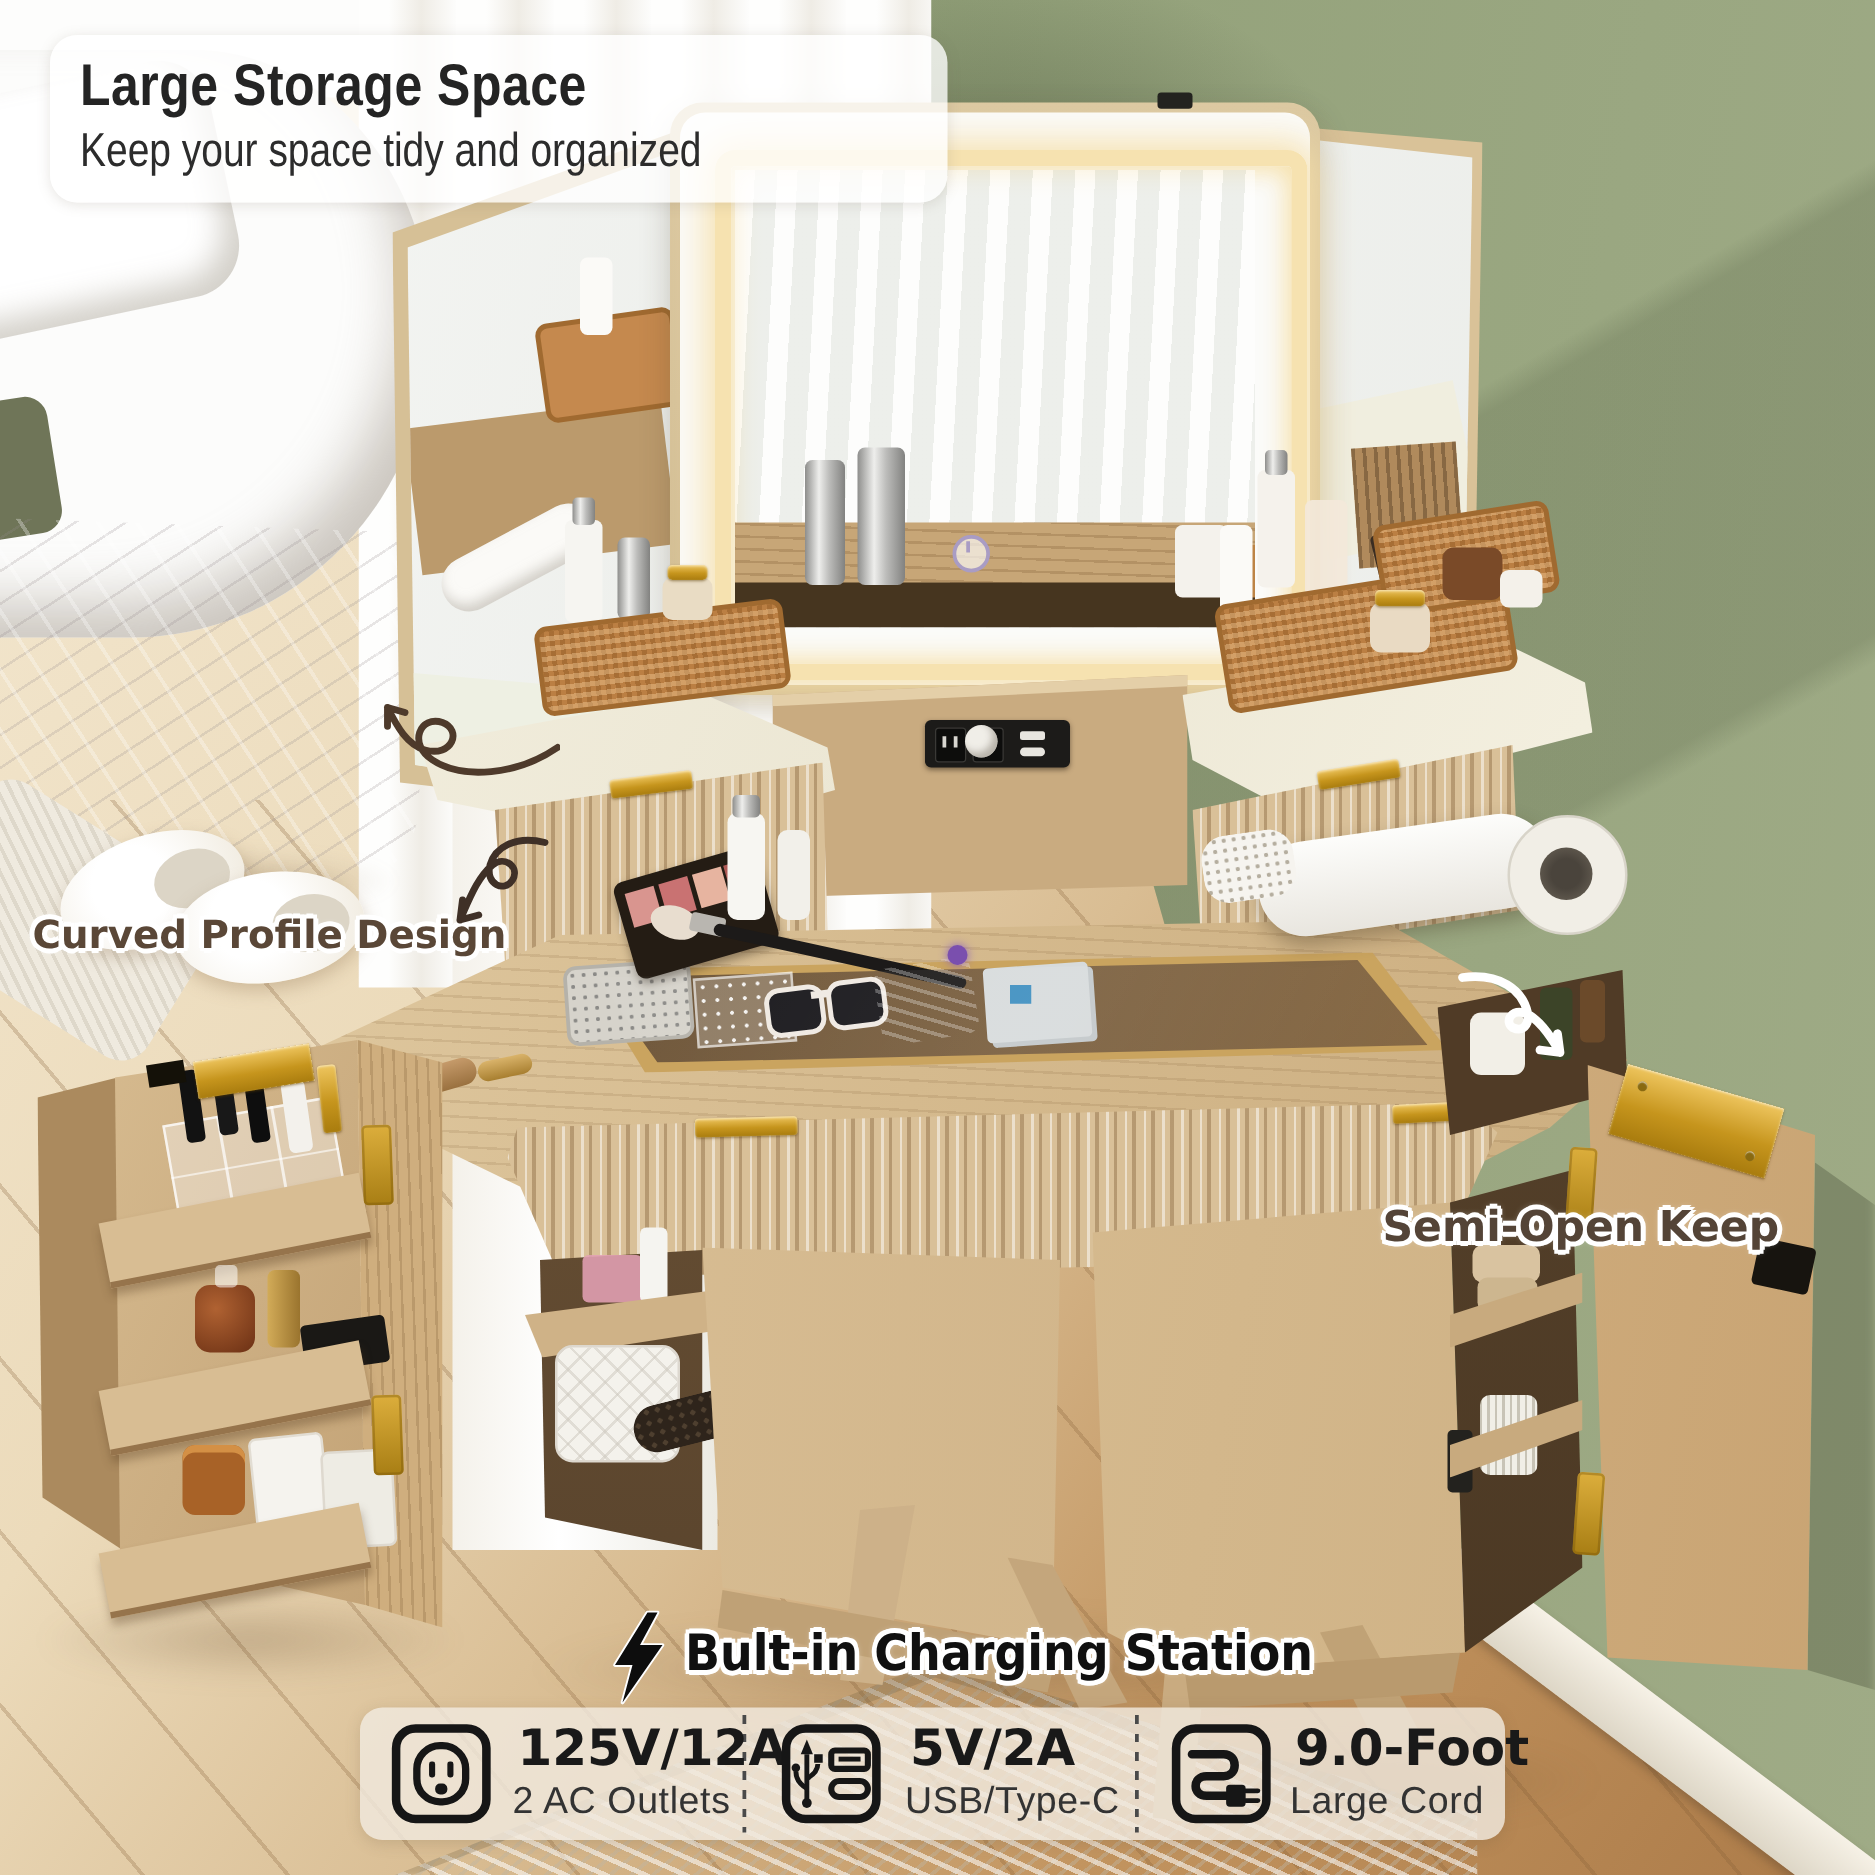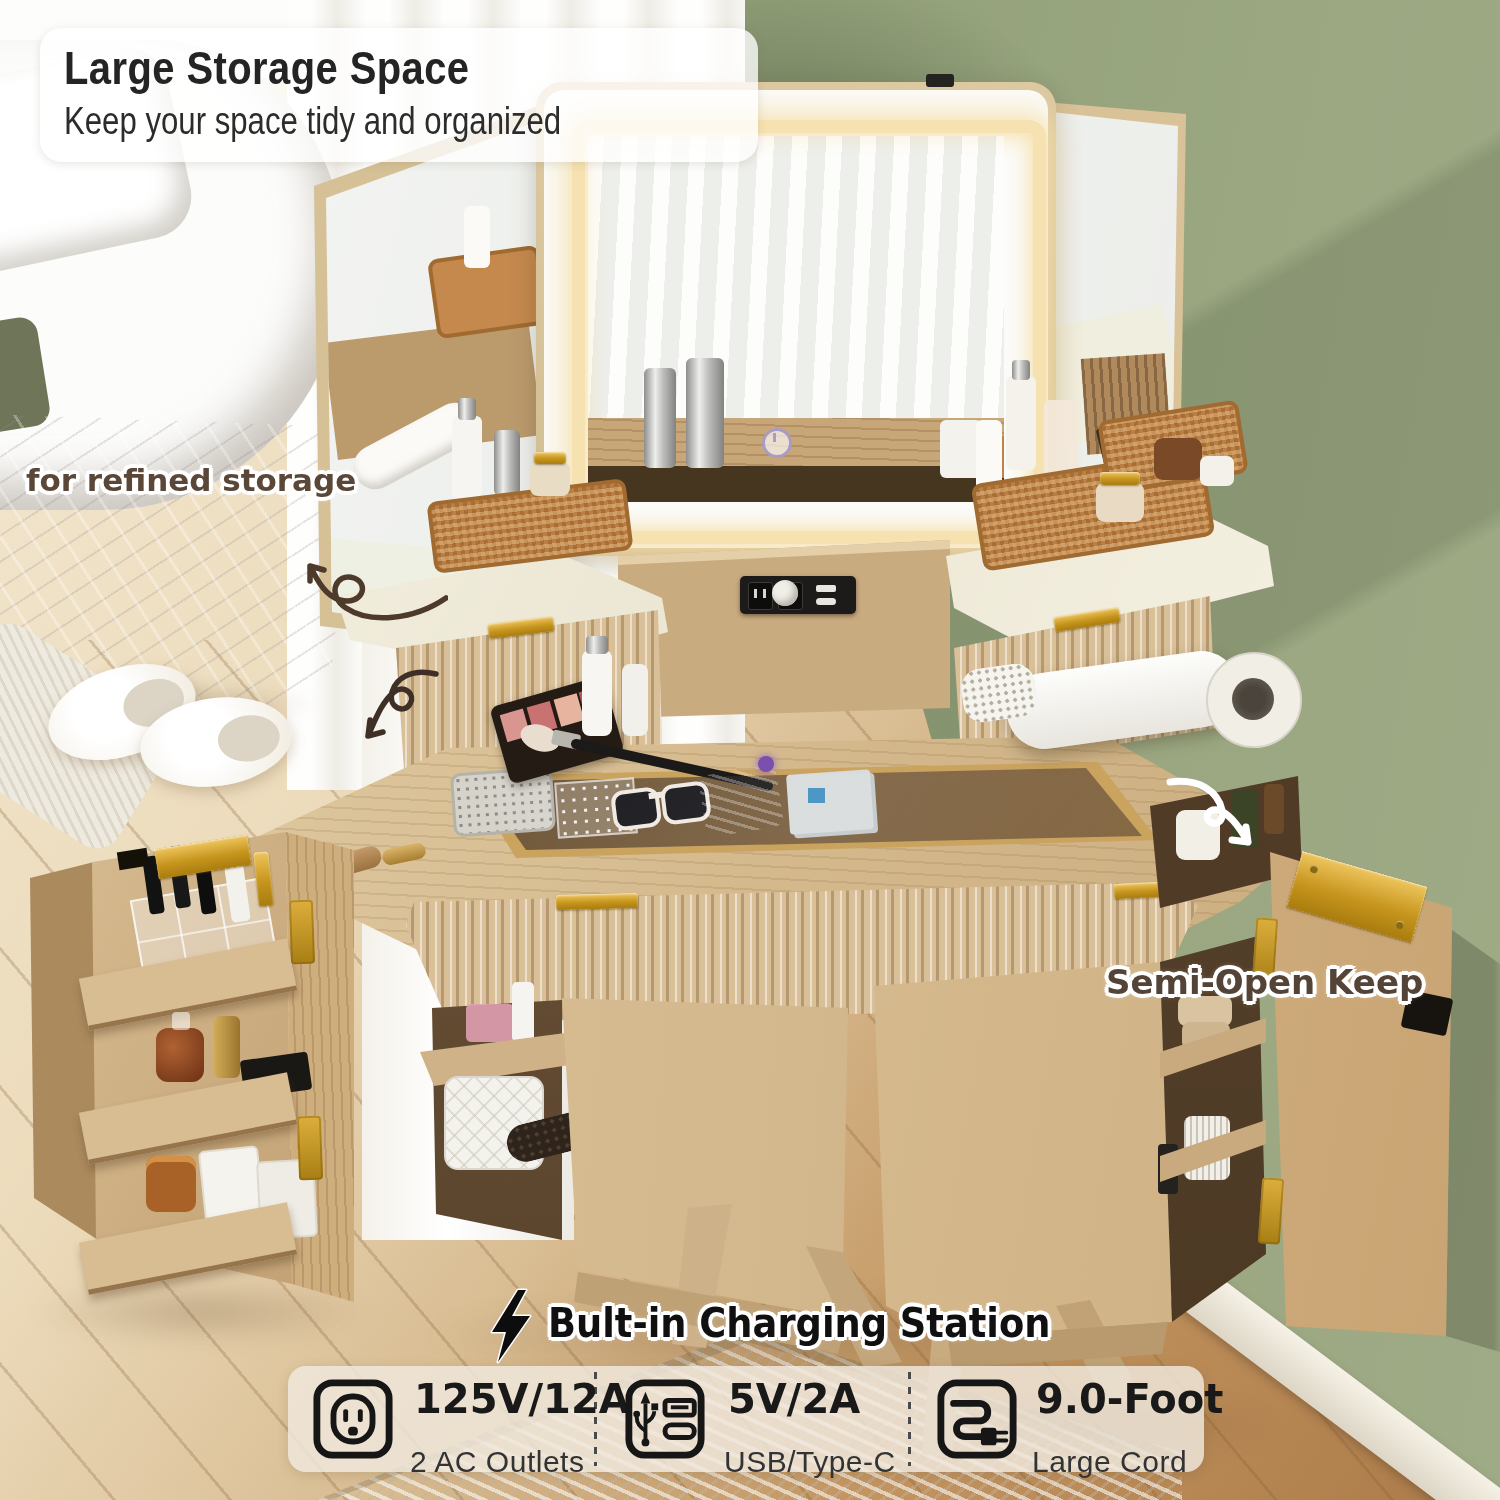--- a/index.html
+++ b/index.html
@@ -220,21 +220,21 @@
   #co3{left:1106px;top:960px;font-size:34px;color:#544437;}
   .arrow{position:absolute;}
   #chargebolt{left:486px;top:1288px;width:54px;height:76px;}
   #chargetitle{left:548px;top:1300px;font-family:"DejaVu Sans",sans-serif;font-size:40px;font-weight:800;color:#101010;transform:scaleX(.92);transform-origin:0 50%;white-space:nowrap;}
   #band{left:288px;top:1366px;width:916px;height:106px;border-radius:18px;background:rgba(240,233,222,.82);box-shadow:0 3px 12px rgba(110,90,65,.2);}
   .sep{position:absolute;top:1372px;width:3px;height:94px;background:repeating-linear-gradient(180deg,#4a4a4a 0 7px,transparent 7px 15px);}
   #sep1{left:594px;} #sep2{left:908px;}
   .specicon{position:absolute;width:82px;height:82px;}
   #spec1i{left:312px;top:1378px;} #spec2i{left:624px;top:1378px;} #spec3i{left:936px;top:1378px;}
   .specval{position:absolute;font-size:40px;font-weight:800;color:#191919;font-family:"DejaVu Sans",sans-serif;white-space:nowrap;}
-  .speclab{position:absolute;font-size:30px;font-weight:400;color:#333;letter-spacing:.5px;white-space:nowrap;margin-top:21px;}
+  .speclab{position:absolute;font-size:30px;font-weight:400;color:#333;letter-spacing:.5px;white-space:nowrap;}
   #spec1v{left:414px;top:1376px;} #spec1l{left:410px;top:1424px;}
   #spec2v{left:728px;top:1376px;} #spec2l{left:724px;top:1424px;}
   #spec3v{left:1036px;top:1376px;} #spec3l{left:1032px;top:1424px;}
   .z40{z-index:40;}
 </style>
 </head>
 <body>
 
 <div class="scene">
 
@@ -438,26 +438,28 @@
     <div class="p" id="flu-black" style="position:absolute;"></div>
     <div class="p hinge" id="flu-h1" style="position:absolute;"></div>
     <div class="p hinge" id="flu-h2" style="position:absolute;"></div>
   </div>
 
   <div class="abs z40" id="headbox"></div>
   <div class="abs z40" id="headtitle"><span class="squeeze">Large Storage Space</span></div>
   <div class="abs z40" id="headsub"><span class="squeeze" style="transform:scaleX(.82);">Keep your space tidy and organized</span></div>
 
   <div class="abs z40 callout ow" id="co1">
-    <div>for refined storage</div>
   </div>
   <svg class="arrow z40" style="left:298px;top:540px;" width="150" height="84" viewBox="0 0 150 84">
     <path d="M148,58 C116,80 72,84 48,68 C28,55 38,32 56,38 C72,44 64,66 42,60 C28,56 20,42 12,26 M12,26 L12,41 M12,26 L26,30" stroke="#4e3a2b" stroke-width="5.5" fill="none" stroke-linecap="round" stroke-linejoin="round"></path>
   </svg>
 
+  <div class="abs z40 callout ow" id="co2">
+    <div>Curved Profile Design</div>
+  </div>
   <svg class="arrow z40" style="left:352px;top:666px;" width="92" height="88" viewBox="0 0 92 88">
     <path d="M84,8 C60,2 44,12 40,26 C36,42 52,48 58,38 C64,28 52,18 42,26 C30,36 24,52 16,70 M16,70 L18,54 M16,70 L31,66" stroke="#3f3027" stroke-width="5.5" fill="none" stroke-linecap="round" stroke-linejoin="round"></path>
   </svg>
 
   <div class="abs z40 callout ow" id="co3">
     <div>Semi-Open Keep</div>
   </div>
   <svg class="arrow z40" style="left:1160px;top:776px;" width="100" height="86" viewBox="0 0 100 86">
     <path d="M10,6 C40,2 58,16 62,34 C64,44 58,50 50,46 C44,42 48,32 58,34 C70,37 80,52 88,66 M88,66 L72,64 M88,66 L86,51" stroke="#ffffff" stroke-width="7" fill="none" stroke-linecap="round" stroke-linejoin="round"></path>
   </svg>

